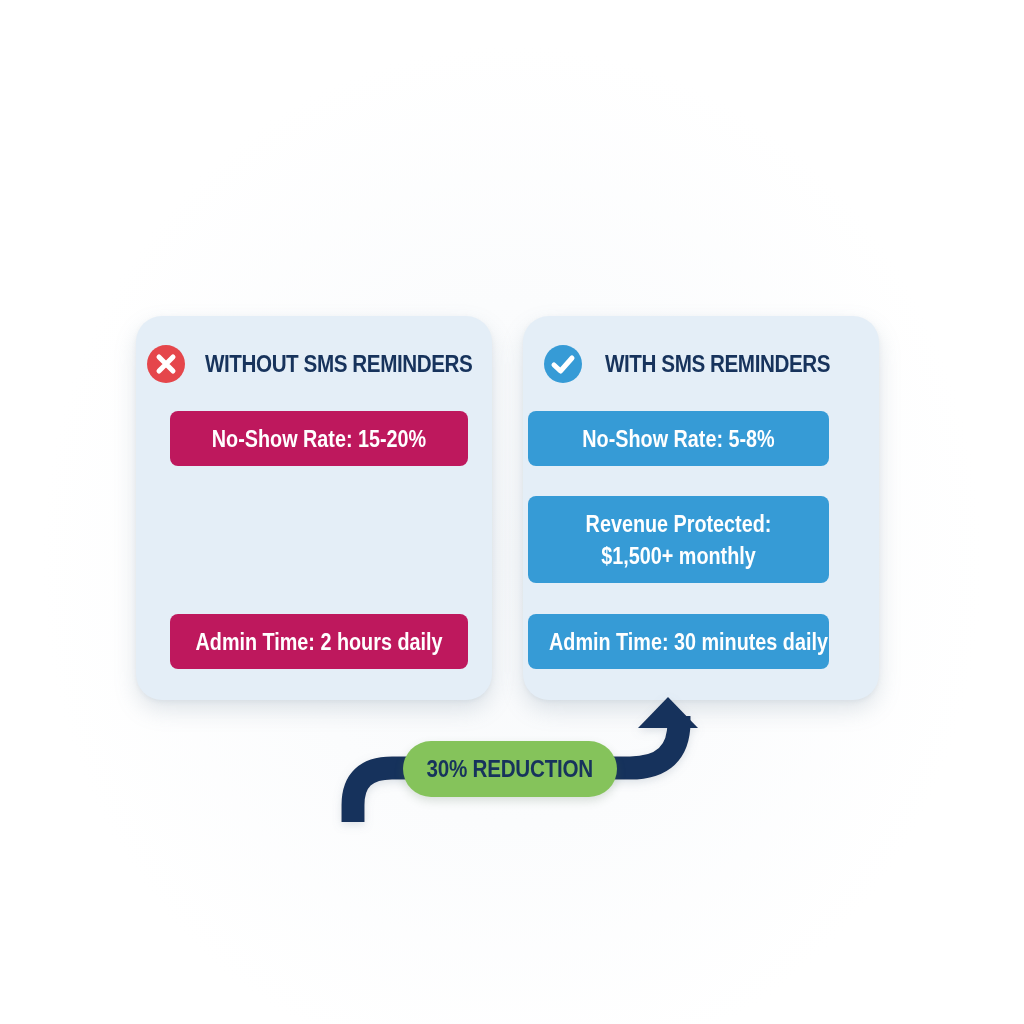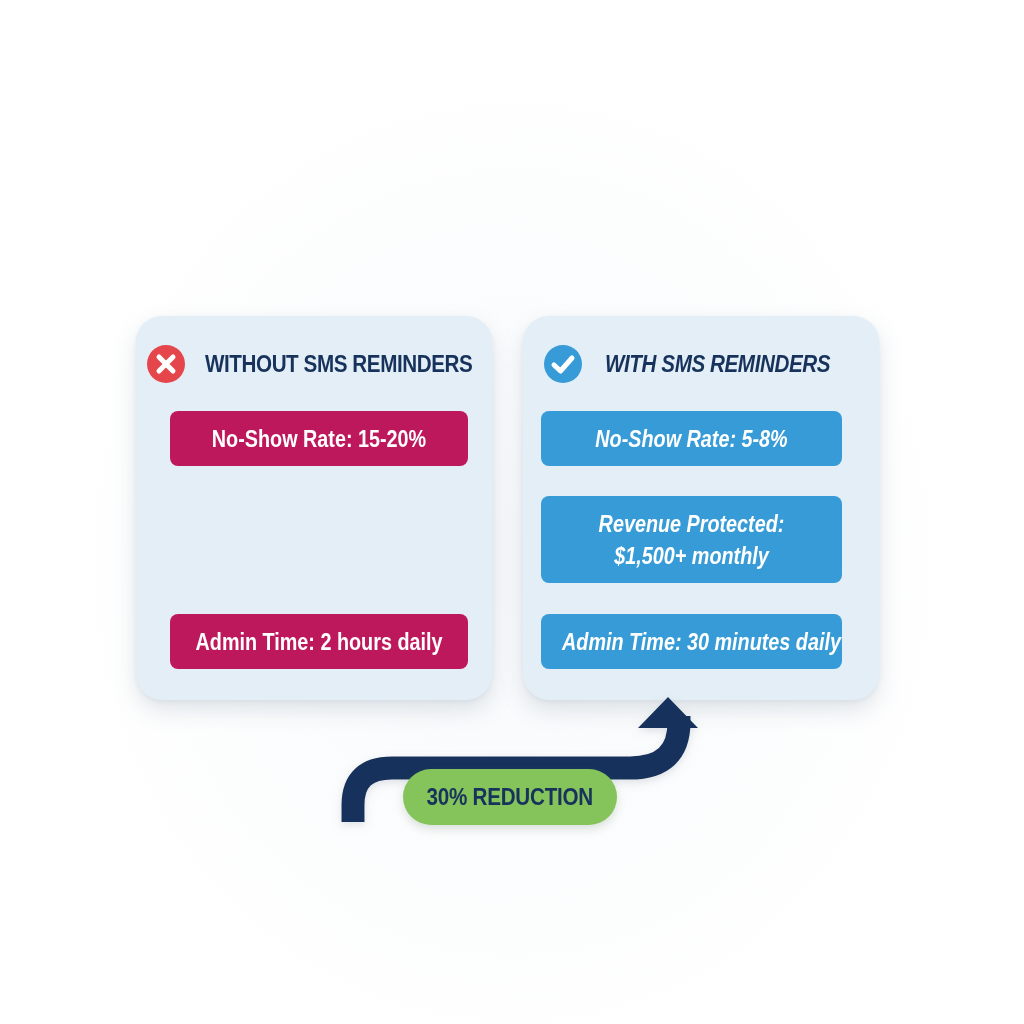--- a/index.html
+++ b/index.html
@@ -16,21 +16,21 @@
     }
     .card {
       position: absolute;
       top: 316px;
       width: 356px; height: 384px;
       background: #e4eef7;
       border-radius: 26px;
       box-shadow: 0 10px 22px rgba(120,140,160,0.22), 0 2px 4px rgba(120,140,160,0.10);
     }
     .card.left { left: 136px; }
-    .card.right { left: 523px; font-style: italic; }
+    .card.right { left: 523px; }
     .card-header {
       position: absolute; top: 28px; left: 0; right: 0; height: 40px;
     }
     .status-icon {
       position: absolute; top: 0; width: 40px; height: 40px;
     }
     .card.left .status-icon { left: 10px; }
     .card.right .status-icon { left: 20px; }
     .card-title {
       position: absolute; top: 4px;
@@ -50,40 +50,40 @@
       position: absolute;
       left: 34px; width: 298px;
       border-radius: 8px;
       color: #ffffff;
       font-weight: bold;
       font-size: 23px;
       line-height: 32px;
       display: flex; flex-direction: column; justify-content: center;
       box-sizing: border-box;
     }
-    .card.right .metric { left: 18px; width: 301px; }
+    .card.right .metric { left: 5px; width: 301px; }
     .metric span { display: block; transform: scaleX(0.86); white-space: nowrap; }
     .card.left .metric { background: #be185d; }
     .card.right .metric { background: #369bd6; }
     .metric.m1 { top: 95px; height: 55px; }
     .metric.m2 { top: 180px; height: 87px; }
     .metric.m3 { top: 298px; height: 55px; }
     .card.left .metric span { text-align: center; transform-origin: center; }
     .card.left .metric.m2 span { text-align: left; padding-left: 28px; transform-origin: left center; }
     .card.right .metric span { text-align: center; transform-origin: center; }
 
     .arrow-svg { position: absolute; left: 0; top: 0; }
     .pill {
       position: absolute;
       left: 403px; top: 741px;
       width: 214px; height: 56px;
       background: #85c35b;
       border-radius: 28px;
       box-shadow: 0 4px 10px rgba(80,110,80,0.20);
-      display: flex; align-items: center; justify-content: center; margin-top: 28px;
+      display: flex; align-items: center; justify-content: center;
     }
     .pill span {
       font-weight: bold;
       font-size: 24px;
       color: #17335c;
       transform: scaleX(0.86);
       white-space: nowrap;
       letter-spacing: -0.3px;
     }
   </style>

